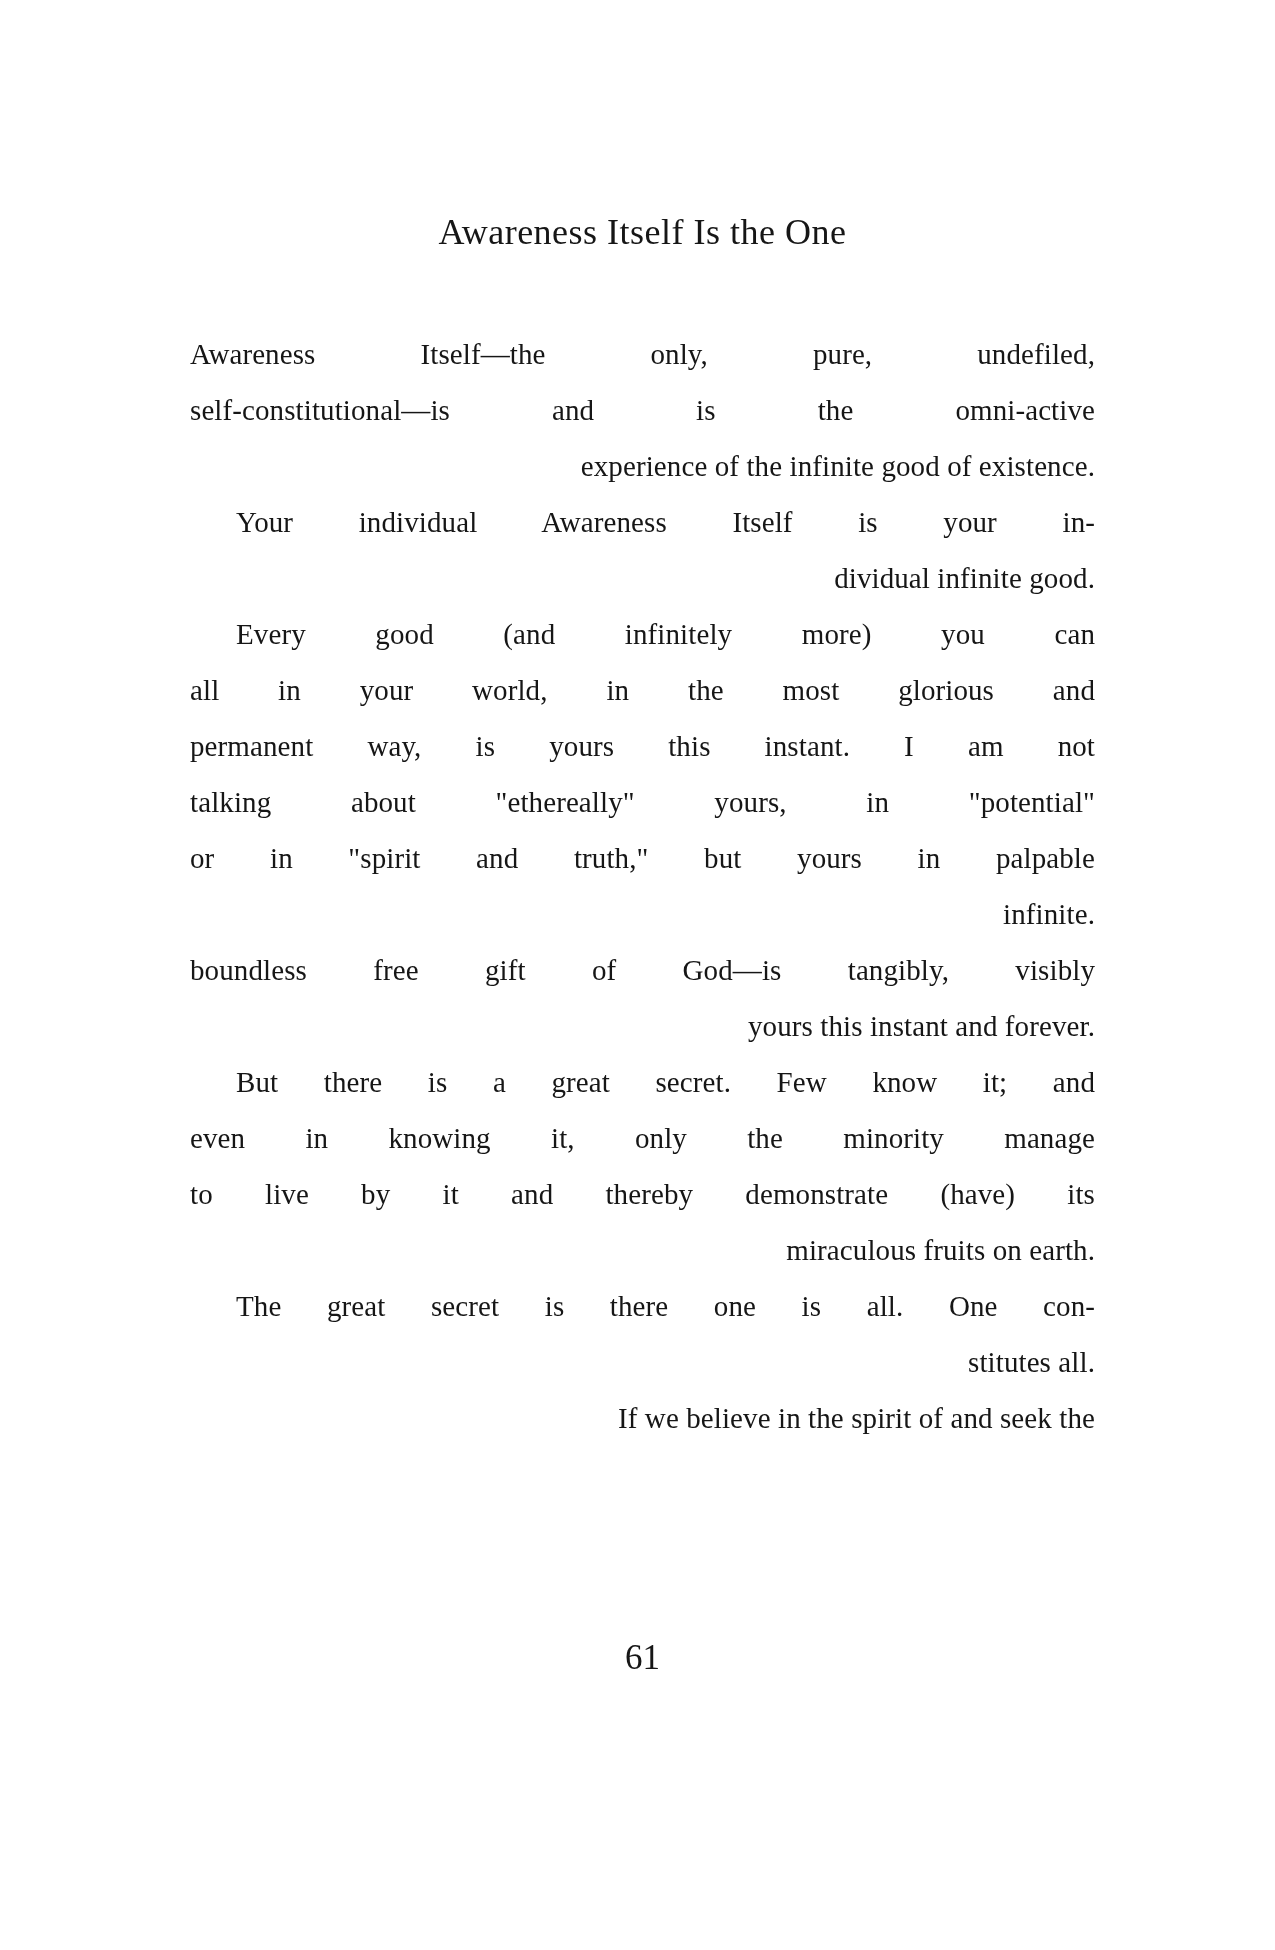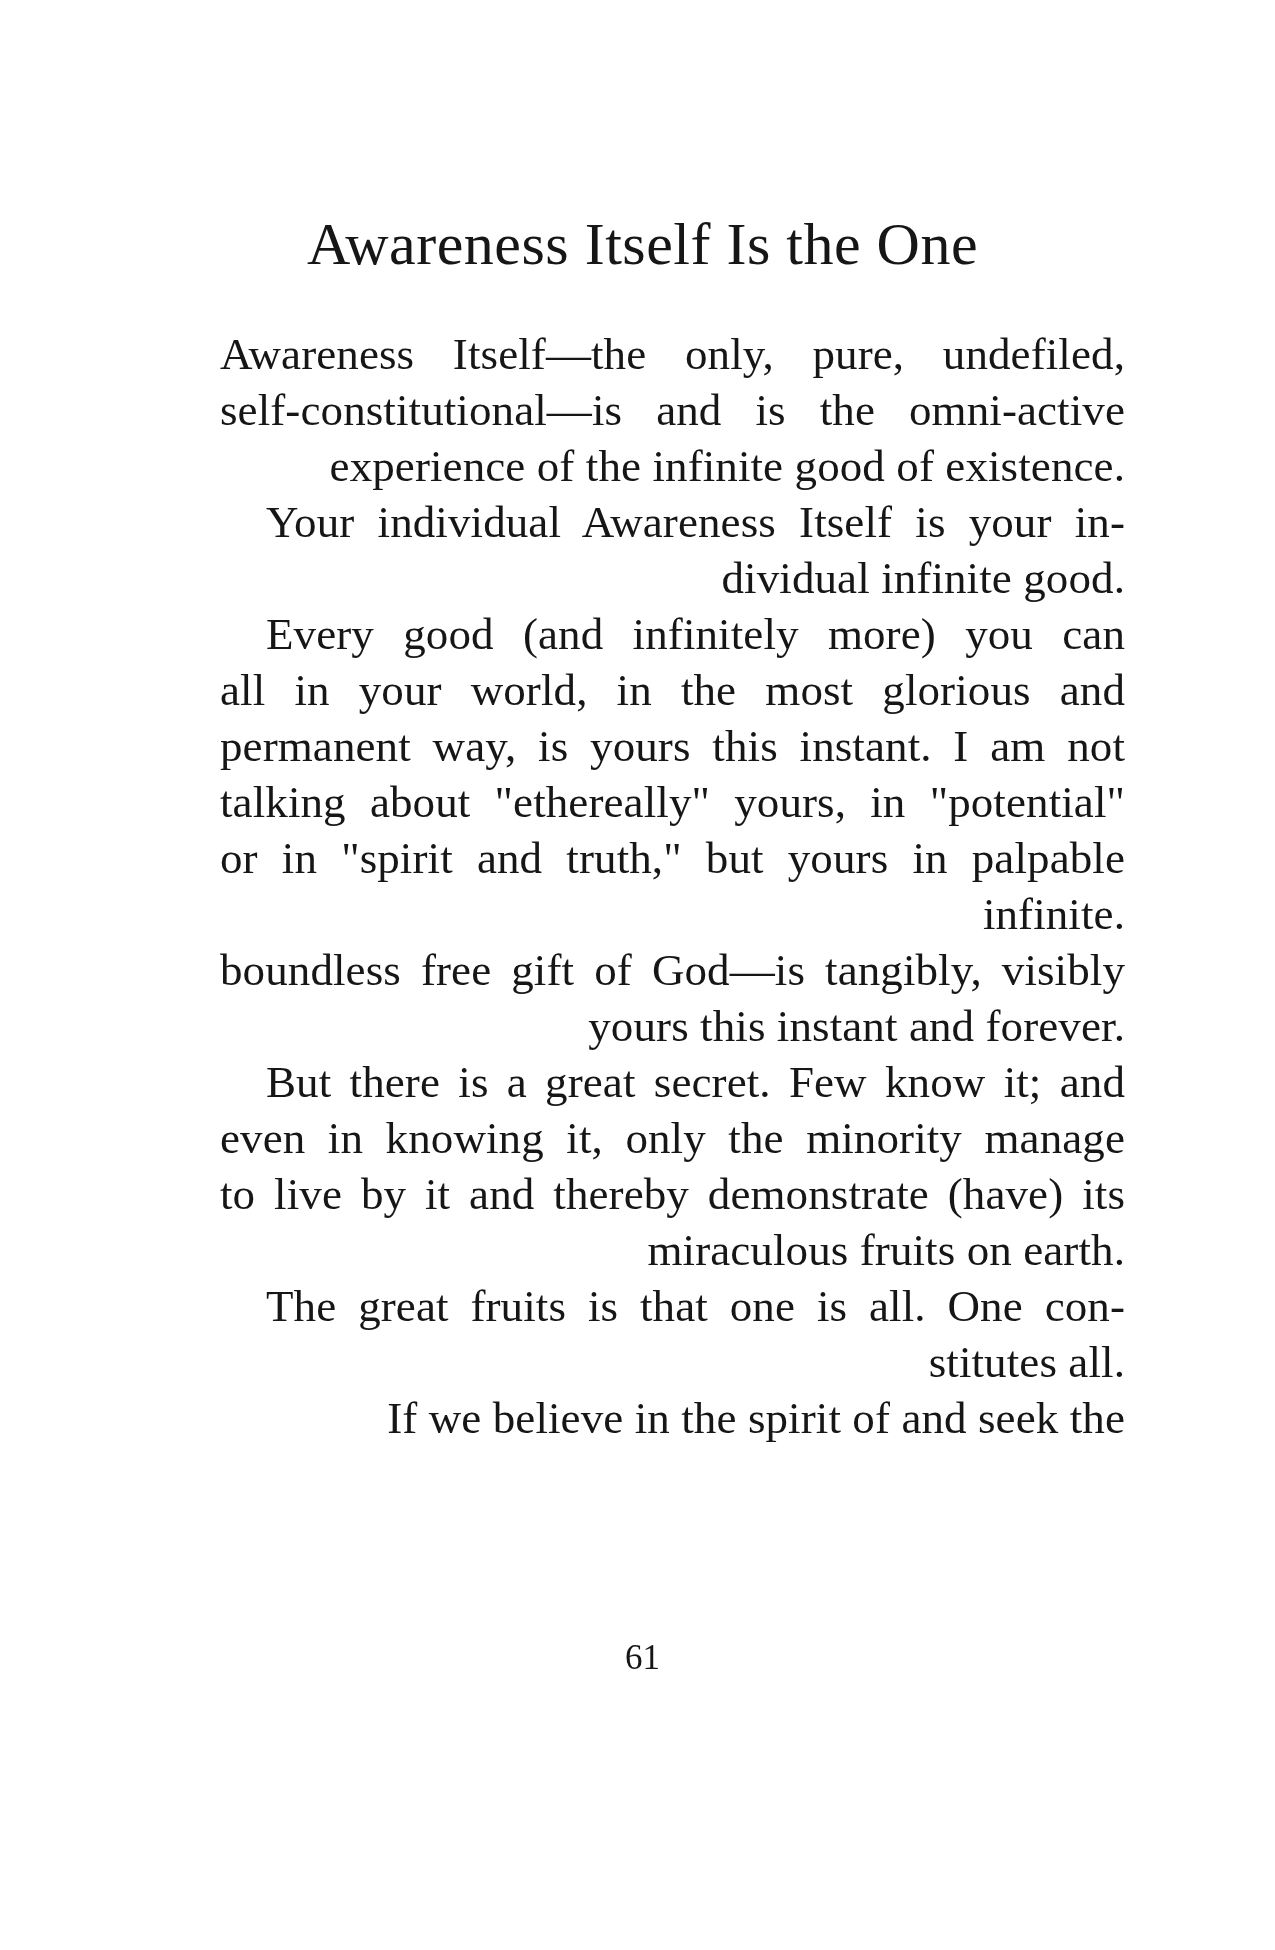--- a/index.html
+++ b/index.html
@@ -15,35 +15,34 @@
     background: #ffffff;
     color: #161616;
     font-family: "Liberation Serif", "DejaVu Serif", serif;
     overflow: hidden;
   }
   .chapter-title {
     position: absolute;
     left: 190px;
     width: 905px;
     top: 214px;
-    font-size: 60px;
+    font-size: 36px;
     line-height: 1;
     text-align: center;
     letter-spacing: 0.5px;
     white-space: nowrap;
   }
   .body-text {
     position: absolute;
     left: 190px;
     top: 326px;
     width: 905px;
-    font-size: 45px;
+    font-size: 29px;
     line-height: 56px;
     letter-spacing: 0.1px;
-    margin-left: 30px;
   }
   .body-text .line {
     height: 56px;
     white-space: nowrap;
     text-align: right;
   }
   .body-text .line.just {
     white-space: normal;
     text-align: justify;
     text-align-last: justify;
@@ -79,19 +78,19 @@
       <div class="line just">permanent way, is yours this instant. I am not</div>
       <div class="line just">talking about "ethereally" yours, in "potential"</div>
       <div class="line just">or in "spirit and truth," but yours in palpable</div>
       <div class="line">infinite.</div>
       <div class="line just">boundless free gift of God—is tangibly, visibly</div>
       <div class="line">yours this instant and forever.</div>
       <div class="line just indent">But there is a great secret. Few know it; and</div>
       <div class="line just">even in knowing it, only the minority manage</div>
       <div class="line just">to live by it and thereby demonstrate (have) its</div>
       <div class="line">miraculous fruits on earth.</div>
-      <div class="line just indent">The great fruits is that one is all. One con-</div>
+      <div class="line just indent">The great secret is there one is all. One con-</div>
       <div class="line">stitutes all.</div>
       <div class="line indent">If we believe in the spirit of and seek the</div>
     </div>
 
   <div class="page-number">61</div>
 </div>
 
 </body></html>

